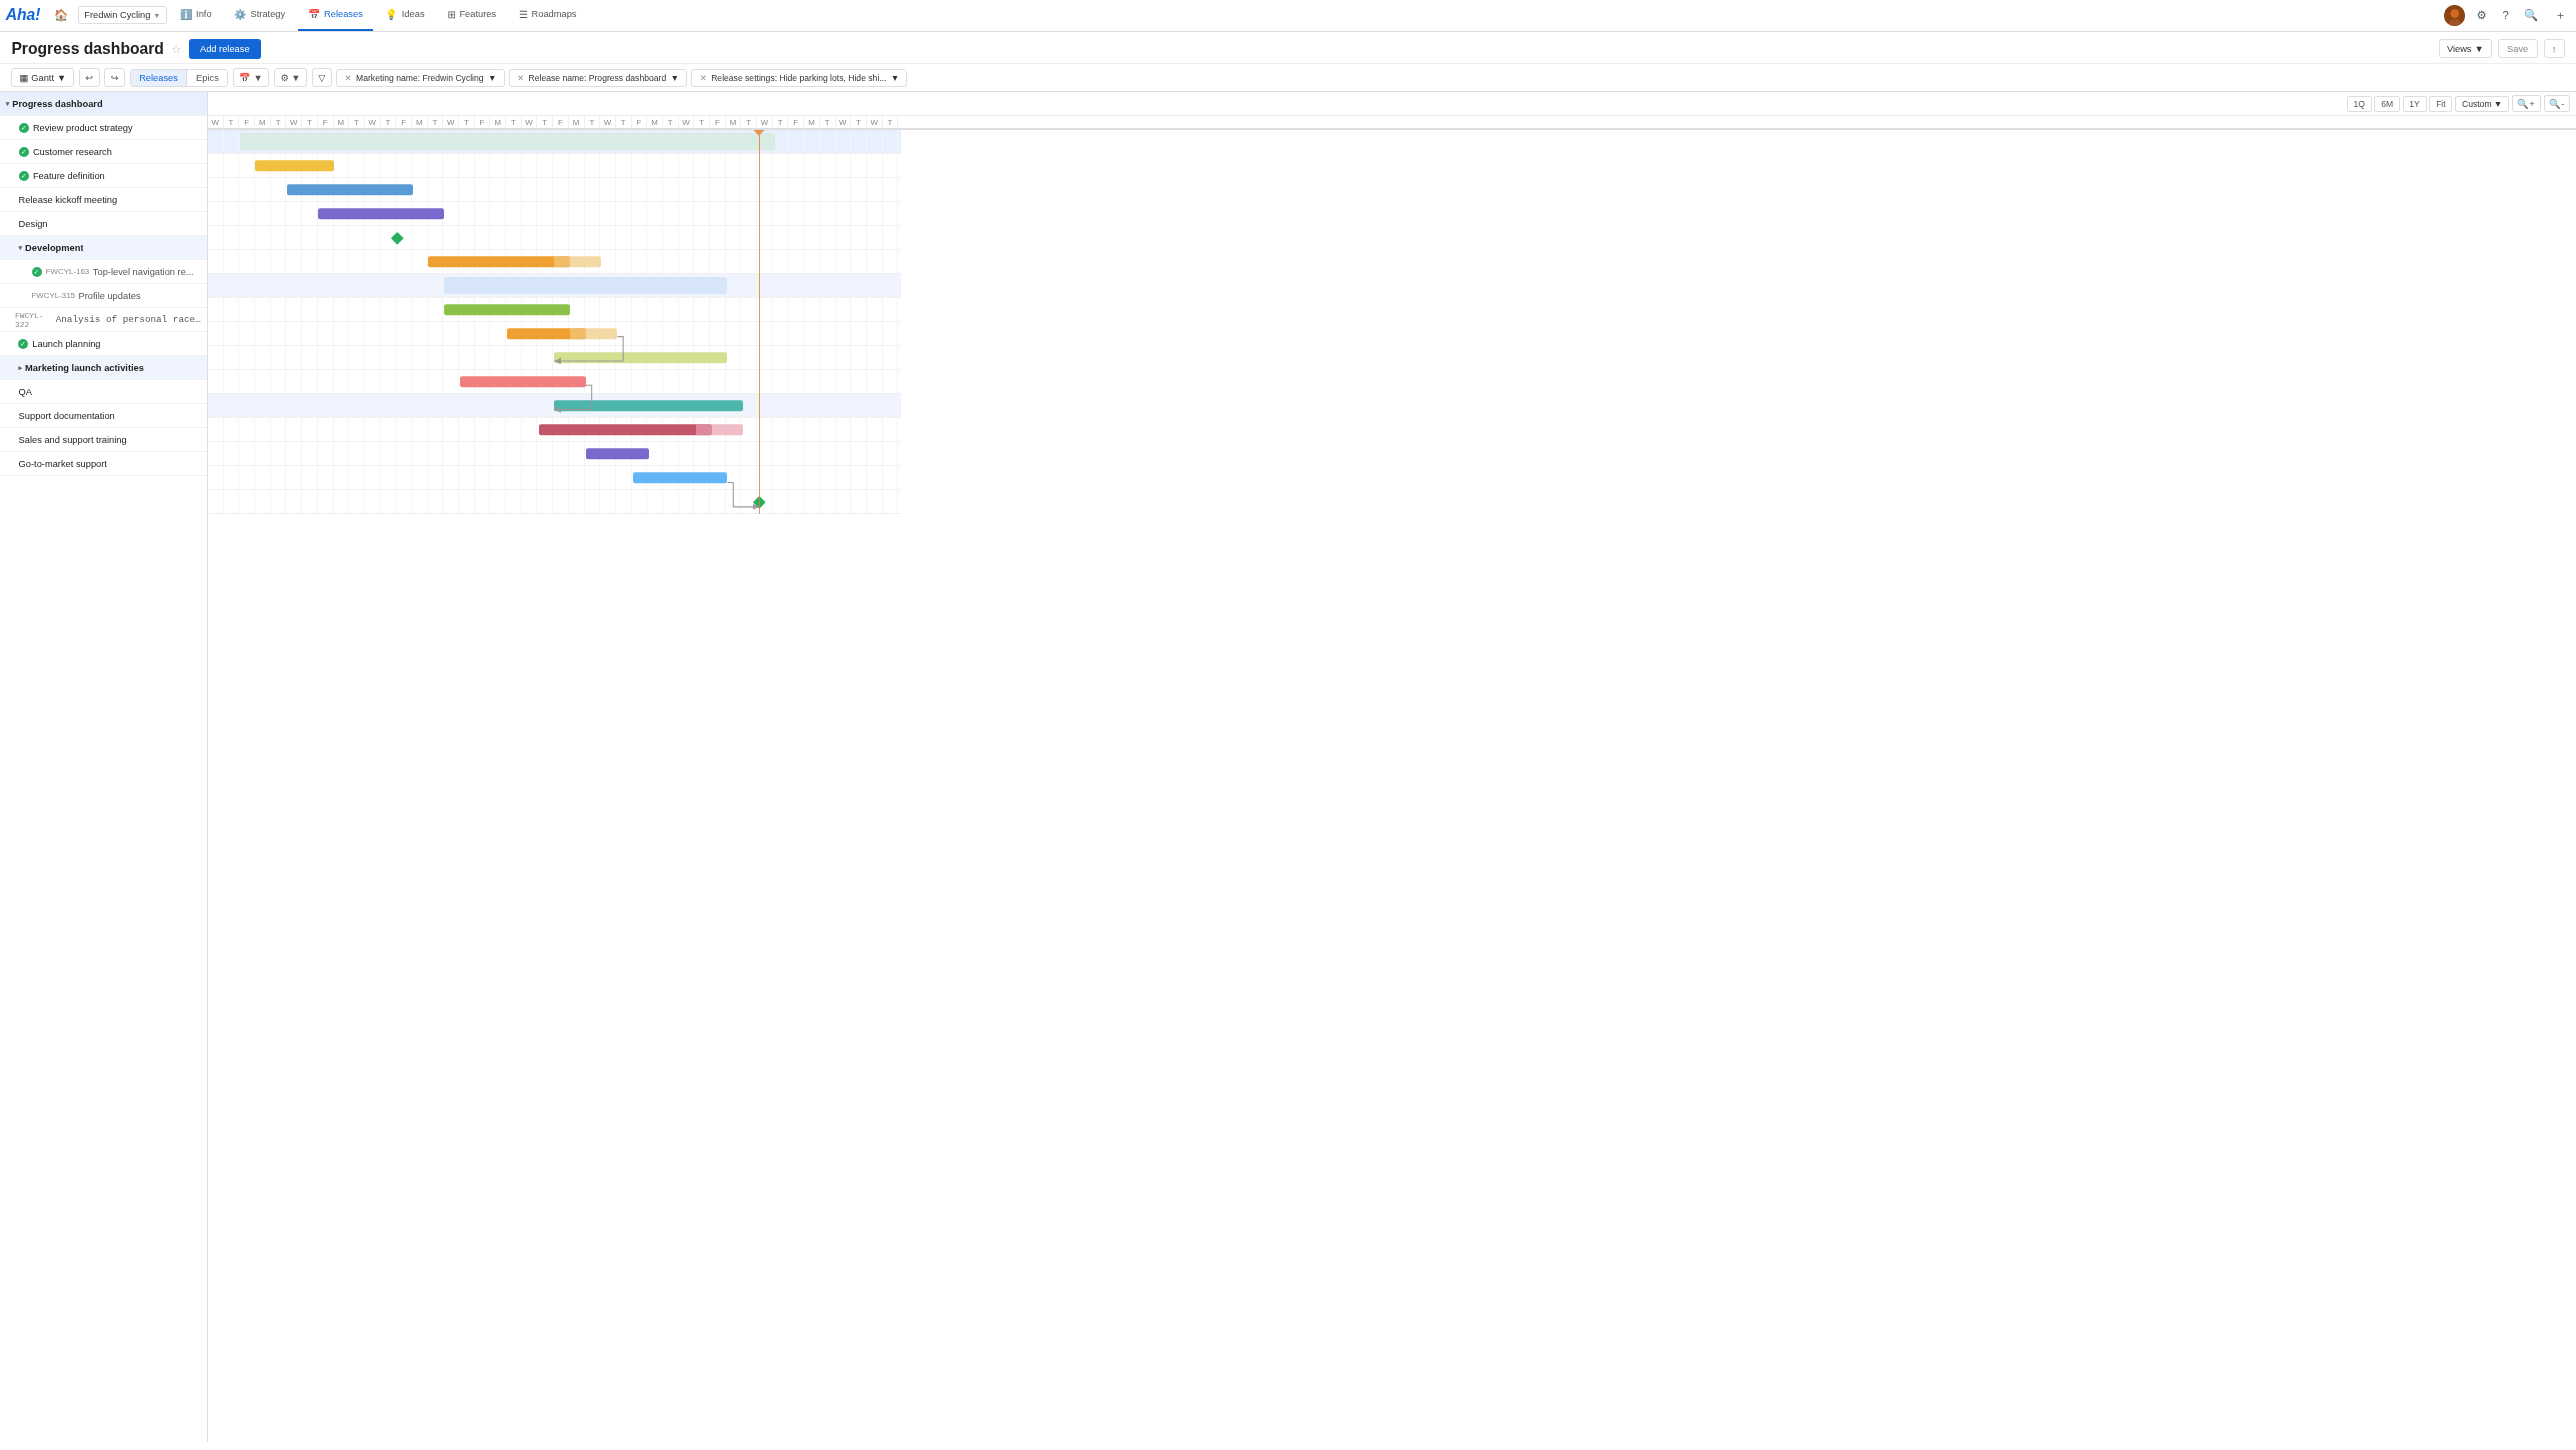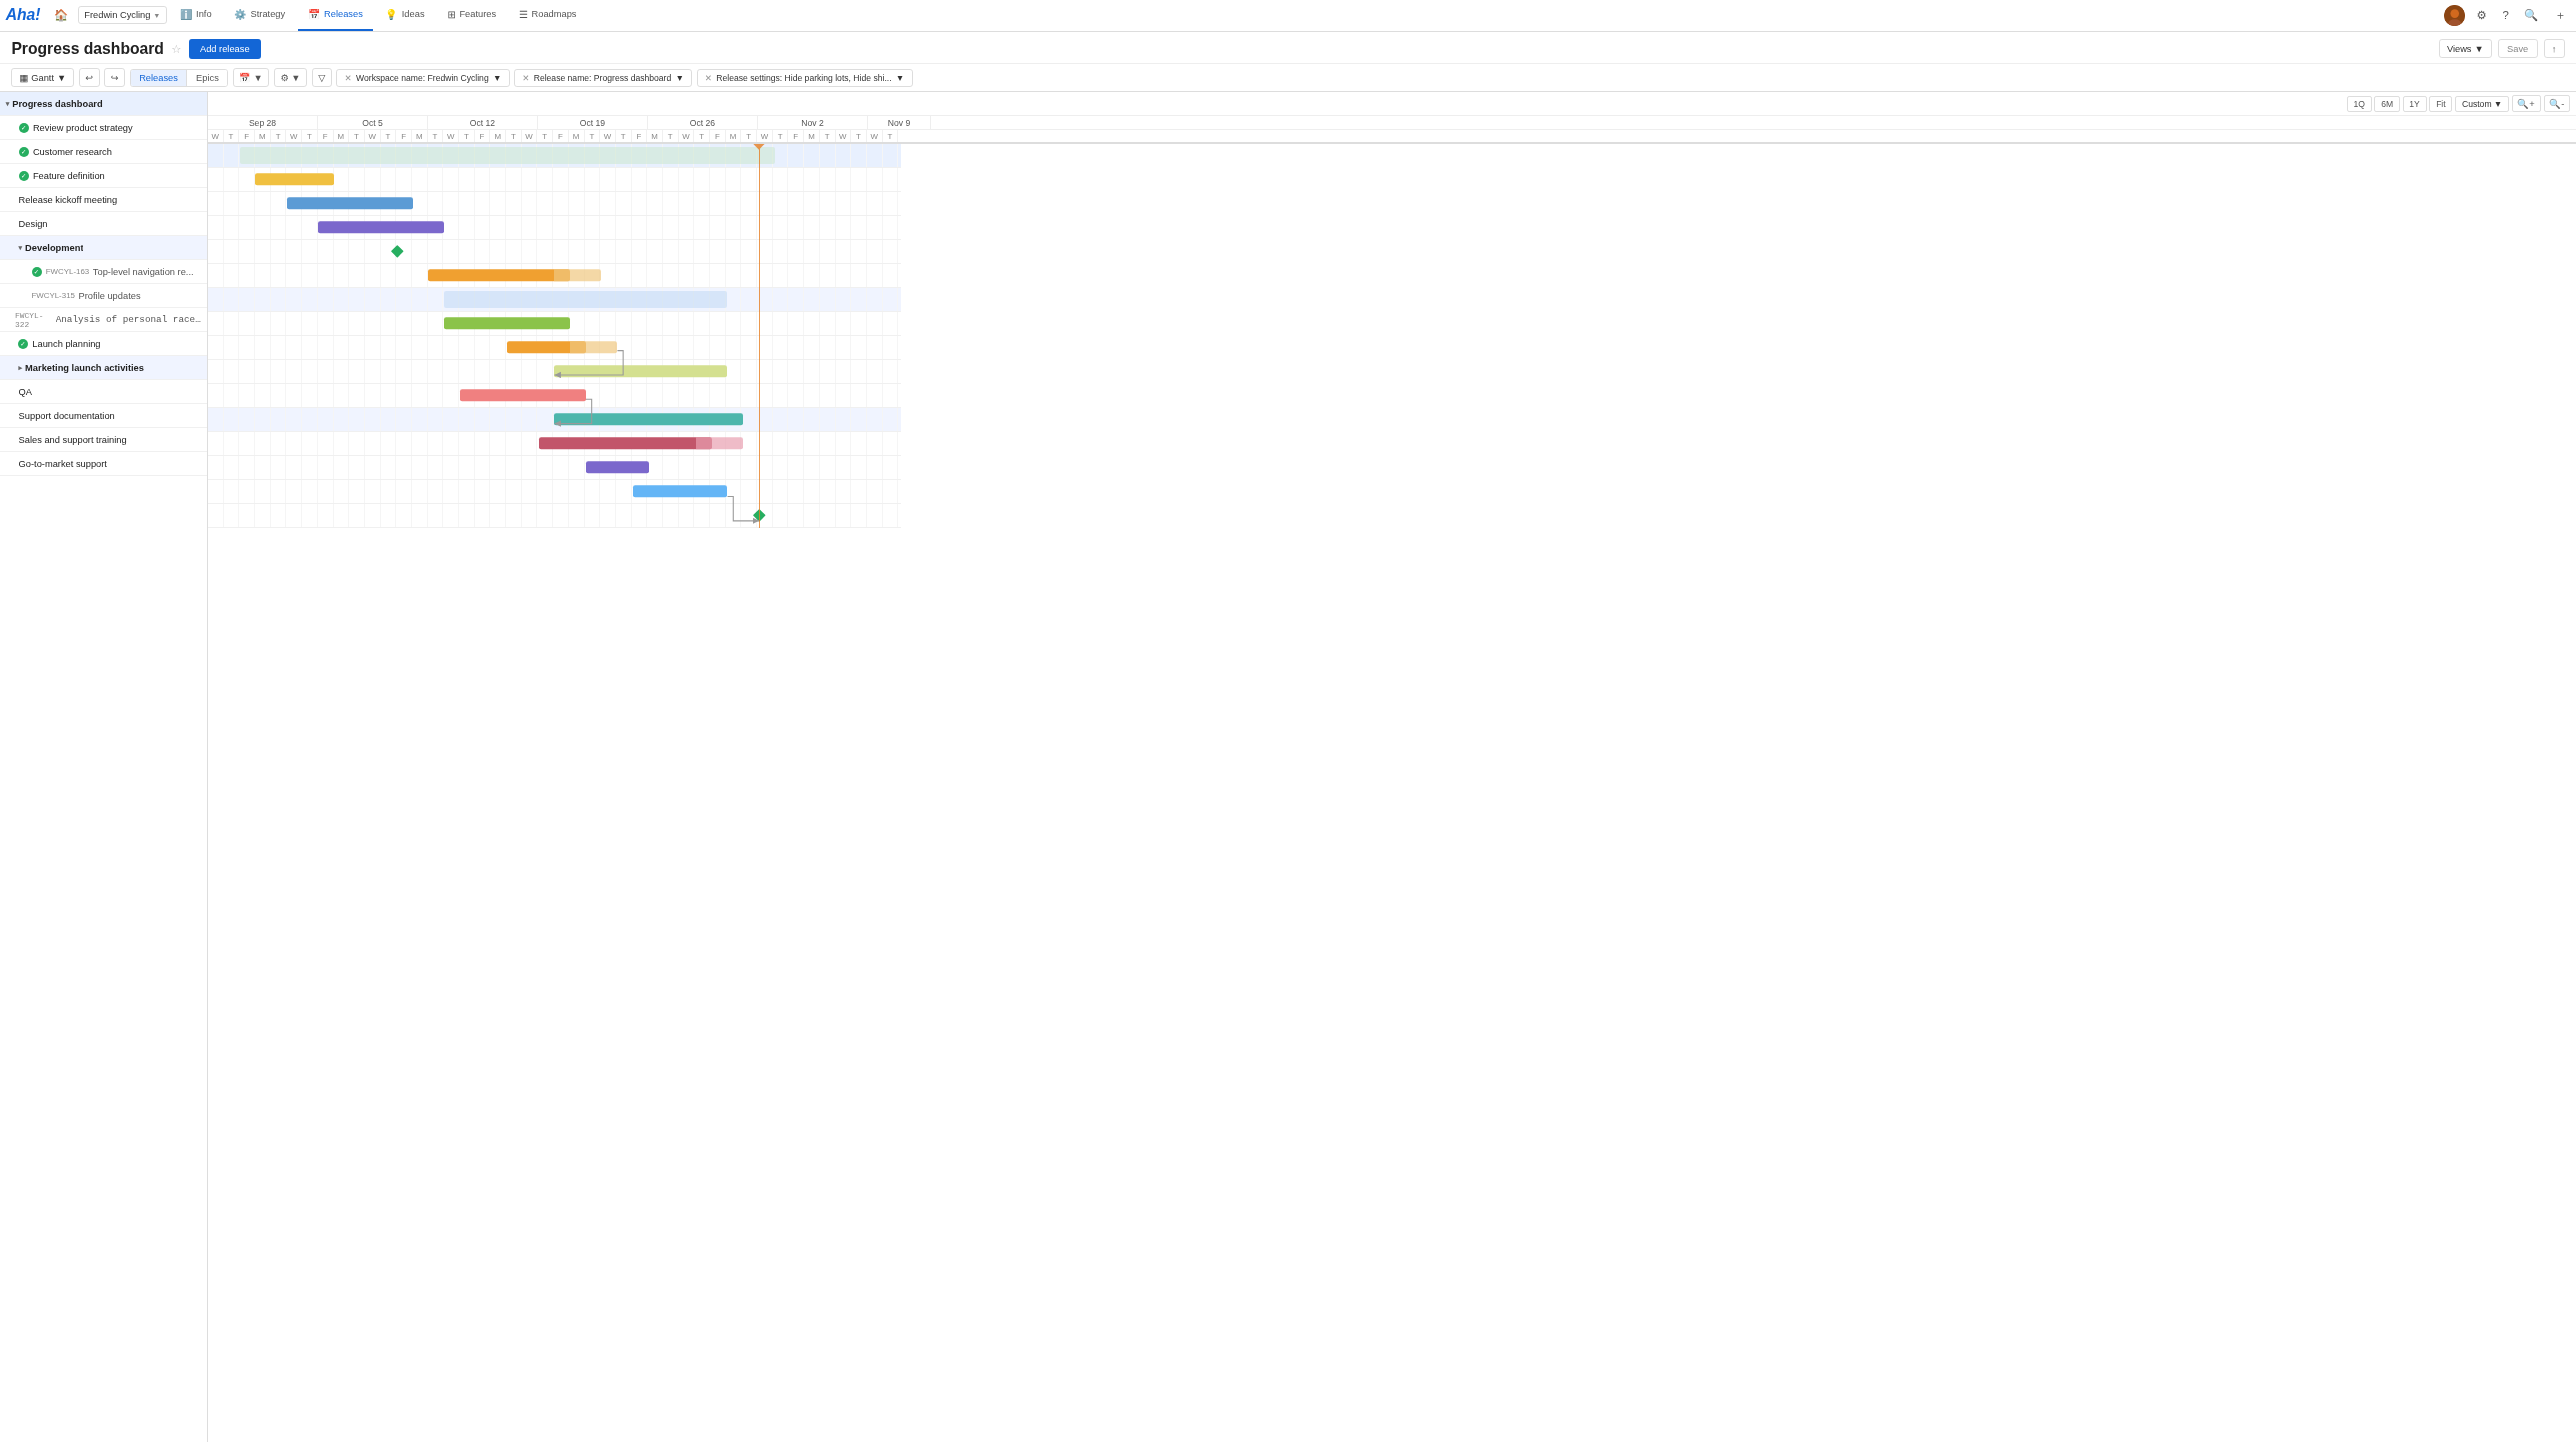--- a/index.html
+++ b/index.html
@@ -191,21 +191,21 @@
   <button class="toolbar-icon-btn">↪</button>
   <div class="toolbar-toggle-group">
     <button class="toolbar-toggle-btn active">Releases</button>
     <button class="toolbar-toggle-btn">Epics</button>
   </div>
   <button class="toolbar-icon-btn">📅 ▼</button>
   <button class="toolbar-icon-btn">⚙ ▼</button>
   <button class="toolbar-icon-btn">▽</button>
   <div class="toolbar-filter-chip">
     <span class="chip-x">✕</span>
-    <span>Workspace name: Fredwin Cycling</span>
+    <span>Marketing name: Fredwin Cycling</span>
     <span>▼</span>
   </div>
   <div class="toolbar-filter-chip">
     <span class="chip-x">✕</span>
     <span>Release name: Progress dashboard</span>
     <span>▼</span>
   </div>
   <div class="toolbar-filter-chip">
     <span class="chip-x">✕</span>
     <span>Release settings: Hide parking lots, Hide shi...</span>
@@ -287,29 +287,20 @@
         <button class="zoom-btn">1Y</button>
         <button class="zoom-btn">Fit</button>
         <div class="zoom-custom">
           <span>Custom</span>
           <span>▼</span>
         </div>
         <button class="zoom-search zoom-btn">🔍+</button>
         <button class="zoom-search zoom-btn">🔍-</button>
       </div>
 
-      <div class="gantt-months-row" id="gantt-months-row">
-          <div class="gantt-month-group" style="width: 110px; min-width: 110px;">Sep 28</div>
-          <div class="gantt-month-group" style="width: 110px; min-width: 110px;">Oct 5</div>
-          <div class="gantt-month-group" style="width: 110px; min-width: 110px;">Oct 12</div>
-          <div class="gantt-month-group" style="width: 110px; min-width: 110px;">Oct 19</div>
-          <div class="gantt-month-group" style="width: 110px; min-width: 110px;">Oct 26</div>
-          <div class="gantt-month-group" style="width: 110px; min-width: 110px;">Nov 2</div>
-          <div class="gantt-month-group" style="width: 63px; min-width: 63px;">Nov 9</div>
-        </div>
 
       <div class="gantt-days-row" id="gantt-days-row">
           <div class="gantt-day-cell" style="width: 15.7px; min-width: 15.7px;">W</div>
           <div class="gantt-day-cell" style="width: 15.7px; min-width: 15.7px;">T</div>
           <div class="gantt-day-cell" style="width: 15.7px; min-width: 15.7px;">F</div>
           <div class="gantt-day-cell" style="width: 15.7px; min-width: 15.7px;">M</div>
           <div class="gantt-day-cell" style="width: 15.7px; min-width: 15.7px;">T</div>
           <div class="gantt-day-cell" style="width: 15.7px; min-width: 15.7px;">W</div>
           <div class="gantt-day-cell" style="width: 15.7px; min-width: 15.7px;">T</div>
           <div class="gantt-day-cell" style="width: 15.7px; min-width: 15.7px;">F</div>

